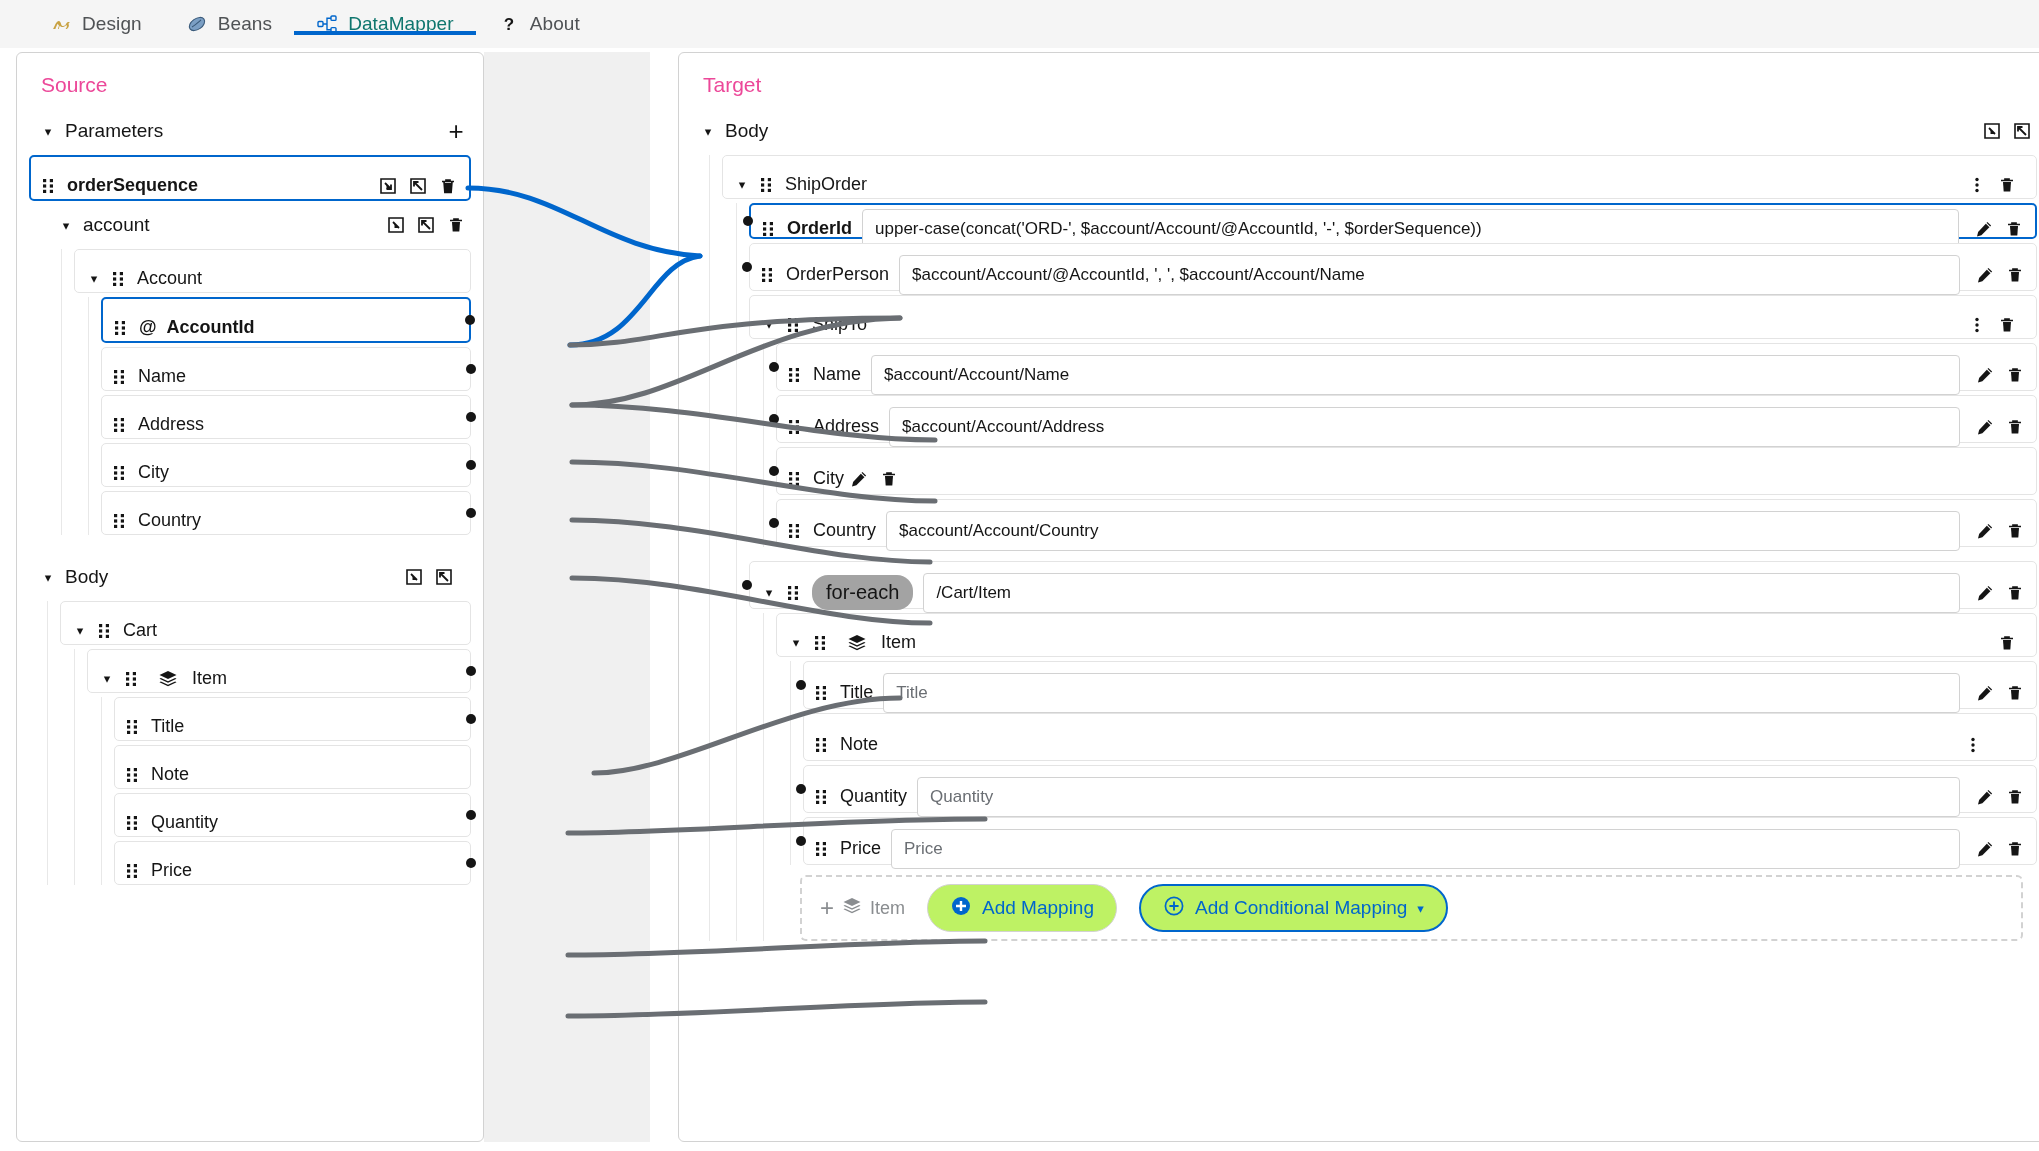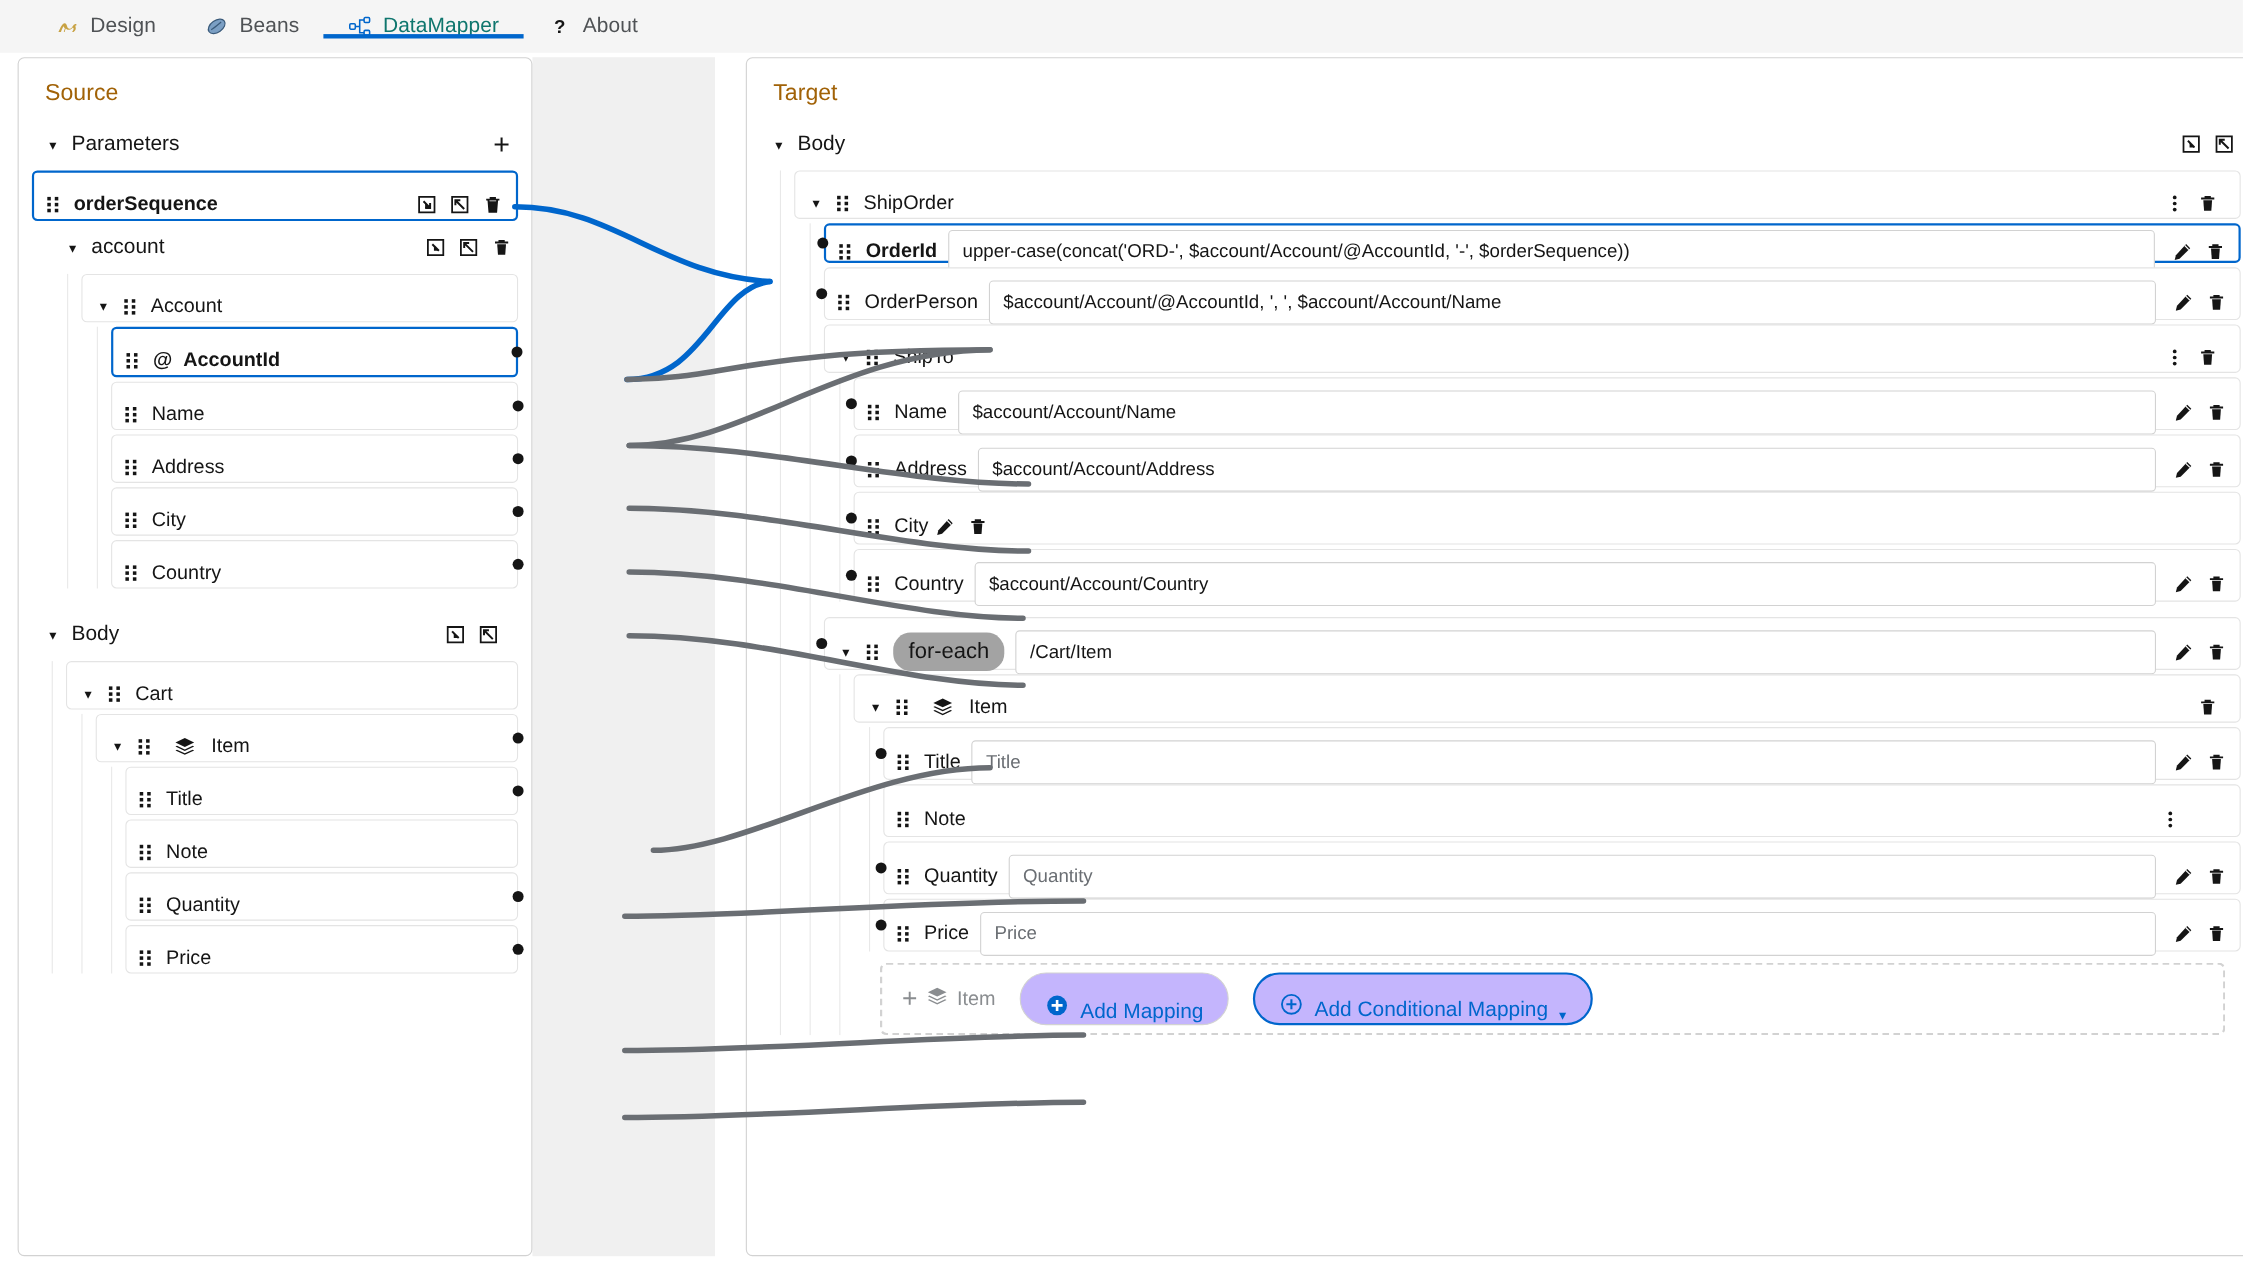--- a/index.html
+++ b/index.html
@@ -29,21 +29,21 @@
   }
   .tab-ico { width: 22px; height: 22px; display: inline-flex; align-items: center; justify-content: center; }
 
   
   .panel {
     position: absolute; top: 52px;
     background: #fff; border: 1px solid #d2d2d2; border-radius: 6px;
   }
   #source-panel { left: 16px; width: 468px; height: 1090px; overflow: hidden; }
   #target-panel { left: 650px; width: 1374px; height: 1090px; overflow: hidden; margin-left: 28px; }
-  .panel-title { font-size: 21px; color: #a16207; padding: 20px 0 0 24px; }
+  .panel-title { font-size: 21px; color: #ec4899; padding: 20px 0 0 24px; }
 
   .canvas-bg {
     position: absolute; left: 484px; top: 52px; width: 166px; height: 1090px;
     background: #f0f0f0;
   }
 
   
   .sect-head {
     display: flex; align-items: center; height: 40px; padding-left: 10px;
     font-size: 19px; color: #151515;
@@ -96,23 +96,23 @@
     width: 10px; height: 10px; border-radius: 50%; background: #151515; }
 
   
   .addbar {
     display: flex; align-items: center; gap: 22px;
     border: 2px dashed #d2d2d2; border-radius: 6px;
     margin: 10px 14px 0 24px; padding: 12px 18px; height: 66px;
   }
   .add-item-ghost { display: flex; align-items: center; gap: 8px; color: #8a8d90; font-size: 18px; }
   .btn {
-    display: inline-flex; align-items: flex-end; gap: 10px;
+    display: inline-flex; align-items: center; gap: 10px;
     height: 48px; padding: 0 22px; border-radius: 26px; cursor: pointer;
-    font-size: 19px; background: #c4b5fd; color: #0066cc; border: 1px solid #d2d2d2;
+    font-size: 19px; background: #bef264; color: #0066cc; border: 1px solid #d2d2d2;
     white-space: nowrap;
   }
   .btn.primary-outline { border: 2px solid #0066cc; }
   .caret { font-size: 13px; }
 
   svg.lines { position: absolute; left: 0; top: 0; width: 2039px; height: 1151px; pointer-events: none; }
 </style>
 </head>
 <body>
 

